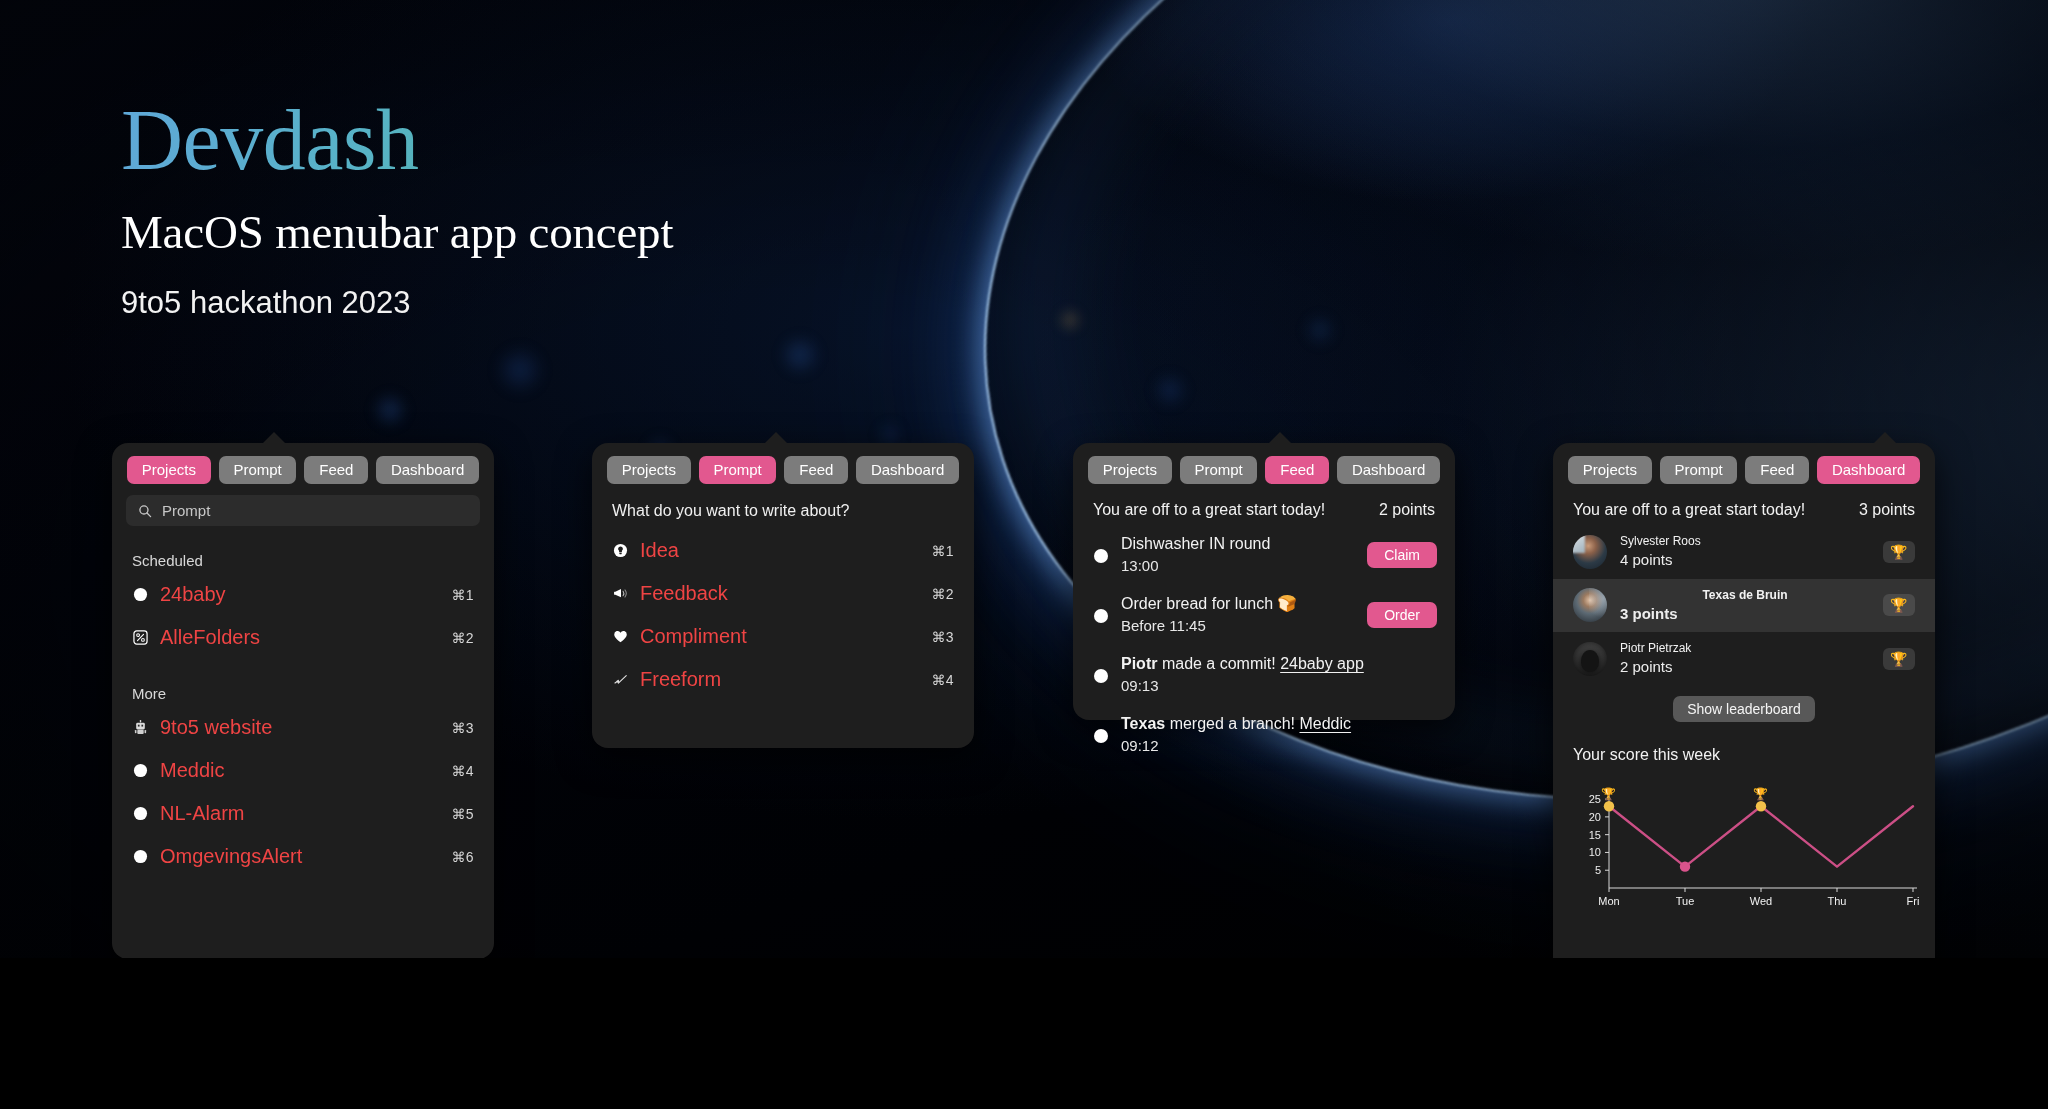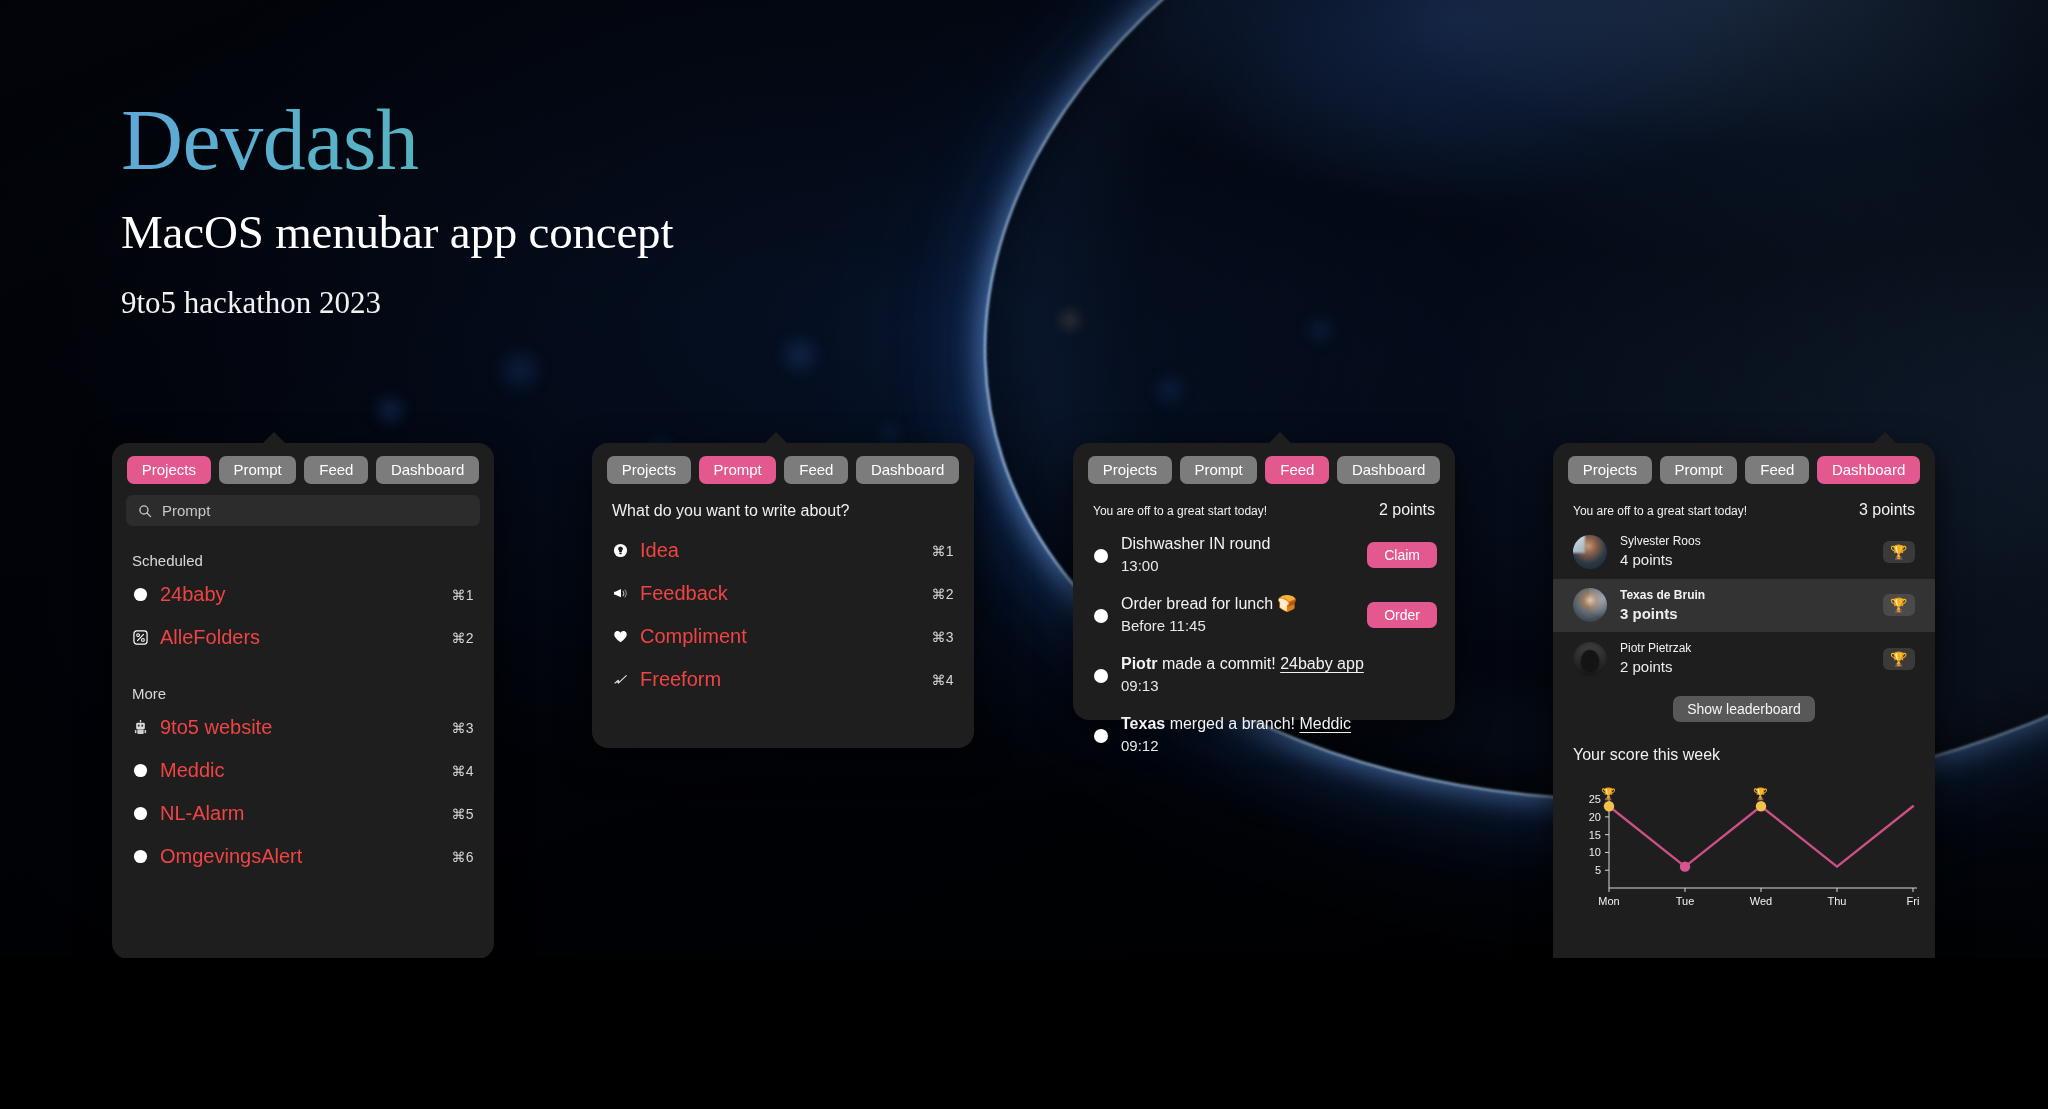--- a/index.html
+++ b/index.html
@@ -86,21 +86,21 @@
   }
   .hero-sub {
     font-family: "Liberation Serif", serif;
     font-size: 47px;
     font-weight: 400;
     color: #ffffff;
     margin-top: 20px;
     letter-spacing: -0.2px;
   }
   .hero-sub2 {
-    font-family: Liberation Serif, serif;
+    font-family: Liberation Sans, sans-serif;
     font-size: 31px;
     font-weight: 400;
     color: #f2f2f2;
     margin-top: 26px;
   }
 
   
   .panel {
     position: absolute;
     background: #1e1e1e;
@@ -192,21 +192,21 @@
 
   
   .feed-head {
     display: flex;
     align-items: baseline;
     justify-content: space-between;
     padding: 0 20px;
     margin-top: 17px;
     margin-bottom: 6px;
   }
-  .feed-head .msg { font-size: 12px; color: #f2f2f2; }
+  .feed-head .msg { font-size: 16px; color: #f2f2f2; }
   .feed-head .pts { font-size: 16px; color: #f2f2f2; }
 
   .feed-row {
     display: flex;
     align-items: center;
     gap: 12px;
     padding: 9px 18px 9px 20px;
   }
   .feed-icon { flex: 0 0 16px; width: 16px; height: 16px; margin-top: 2px; }
   .feed-body { flex: 1; min-width: 0; }
@@ -557,21 +557,21 @@
         <span class="lb-body">
           <span class="lb-name" style="display:block;">Sylvester Roos</span>
           <span class="lb-points" style="display:block;">4 points</span>
         </span>
         <span class="trophy-badge">🏆</span>
       </div>
 
       <div class="lb-row me">
         <span class="avatar av2"></span>
         <span class="lb-body">
-          <span class="lb-name" style="display:block;">Texas de Bruin</span>
+          <span class="lb-name" style="display:block;text-align:center;">Texas de Bruin</span>
           <span class="lb-points" style="display:block;">3 points</span>
         </span>
         <span class="trophy-badge">🏆</span>
       </div>
 
       <div class="lb-row">
         <span class="avatar av3"></span>
         <span class="lb-body">
           <span class="lb-name" style="display:block;">Piotr Pietrzak</span>
           <span class="lb-points" style="display:block;">2 points</span>

